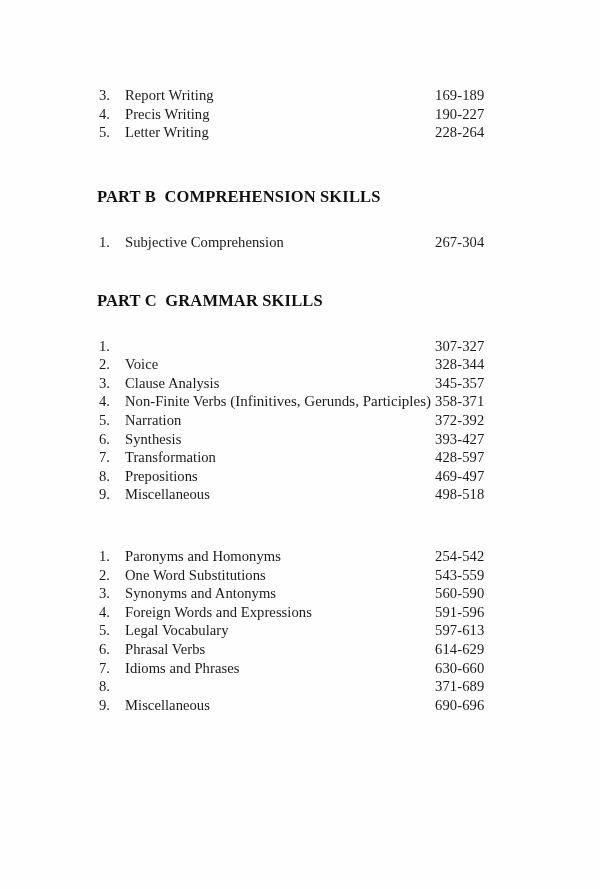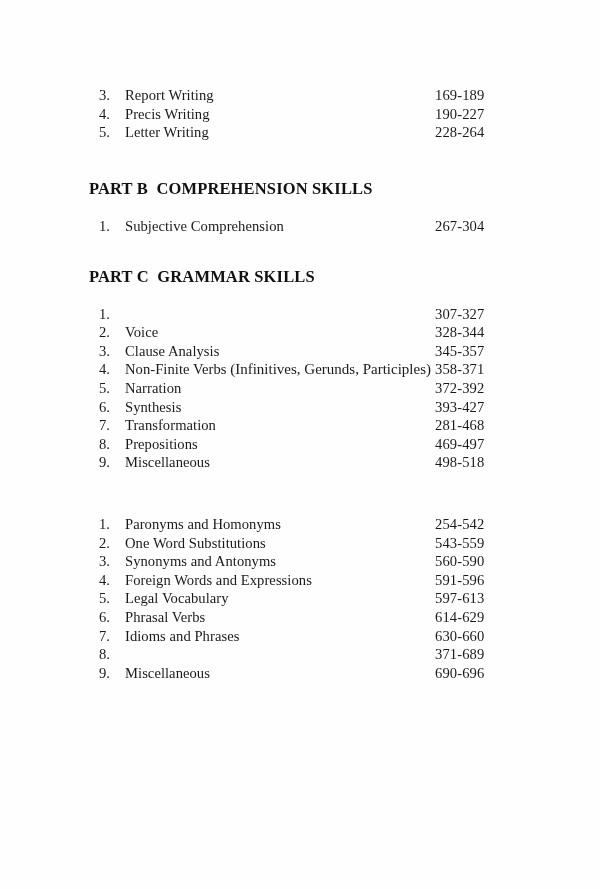--- a/index.html
+++ b/index.html
@@ -34,21 +34,21 @@
     width: 430px;
   }
 
   .section-heading {
     font-size: 16.5px;
     font-weight: bold;
     letter-spacing: 0.15px;
     line-height: 1.1;
     color: #111111;
     white-space: pre;
-    margin: 4px;
+    margin: 12px;
     padding: 0;
   }
 
   .toc-list {
     list-style: none;
     margin: 0;
     padding: 0;
   }
 
   .toc-row {
@@ -182,21 +182,21 @@
           <div class="toc-row-inner">
             <span class="toc-num">6.</span>
             <span class="toc-title"><span>Synthesis</span></span>
             <span class="toc-pages">393-427</span>
           </div>
         </li>
         <li class="toc-row">
           <div class="toc-row-inner">
             <span class="toc-num">7.</span>
             <span class="toc-title"><span>Transformation</span></span>
-            <span class="toc-pages">281-468</span>
+            <span class="toc-pages">428-597</span>
           </div>
         </li>
         <li class="toc-row">
           <div class="toc-row-inner">
             <span class="toc-num">8.</span>
             <span class="toc-title"><span>Prepositions</span></span>
             <span class="toc-pages">469-497</span>
           </div>
         </li>
         <li class="toc-row">

